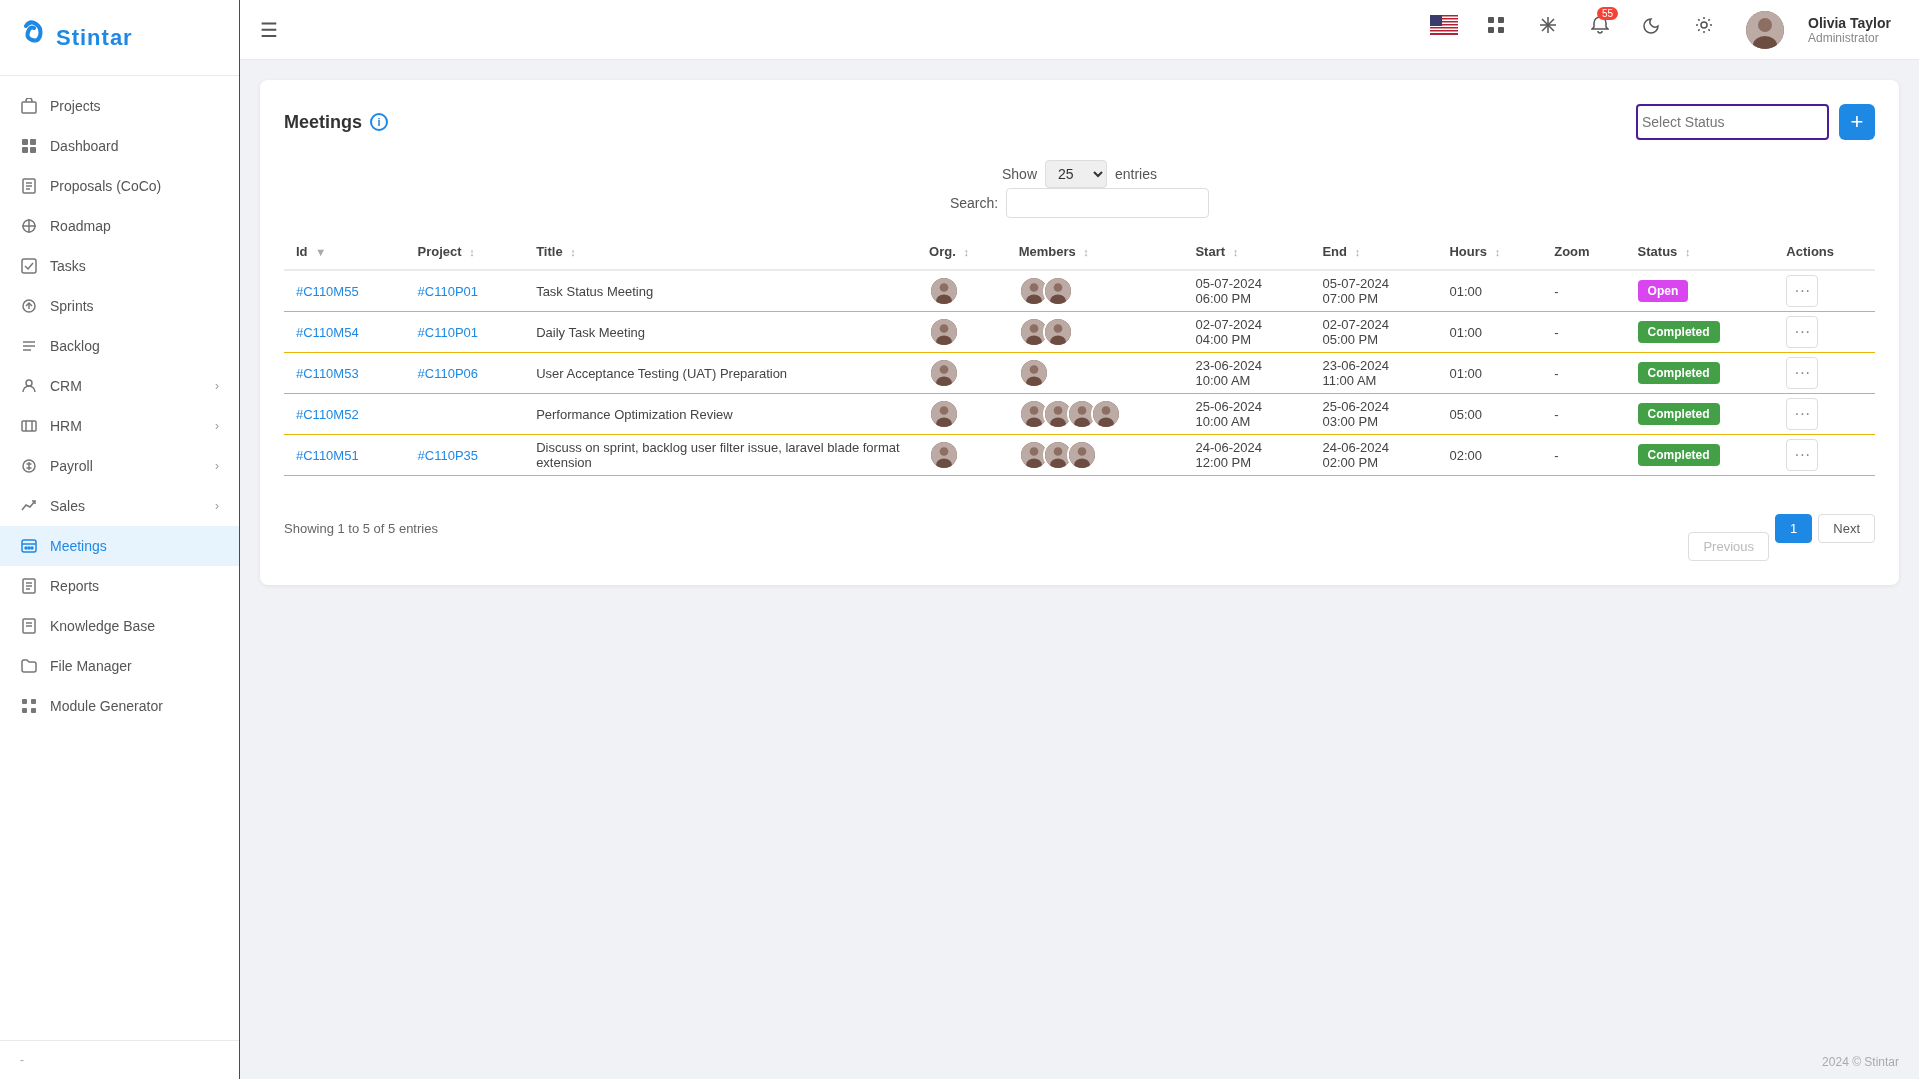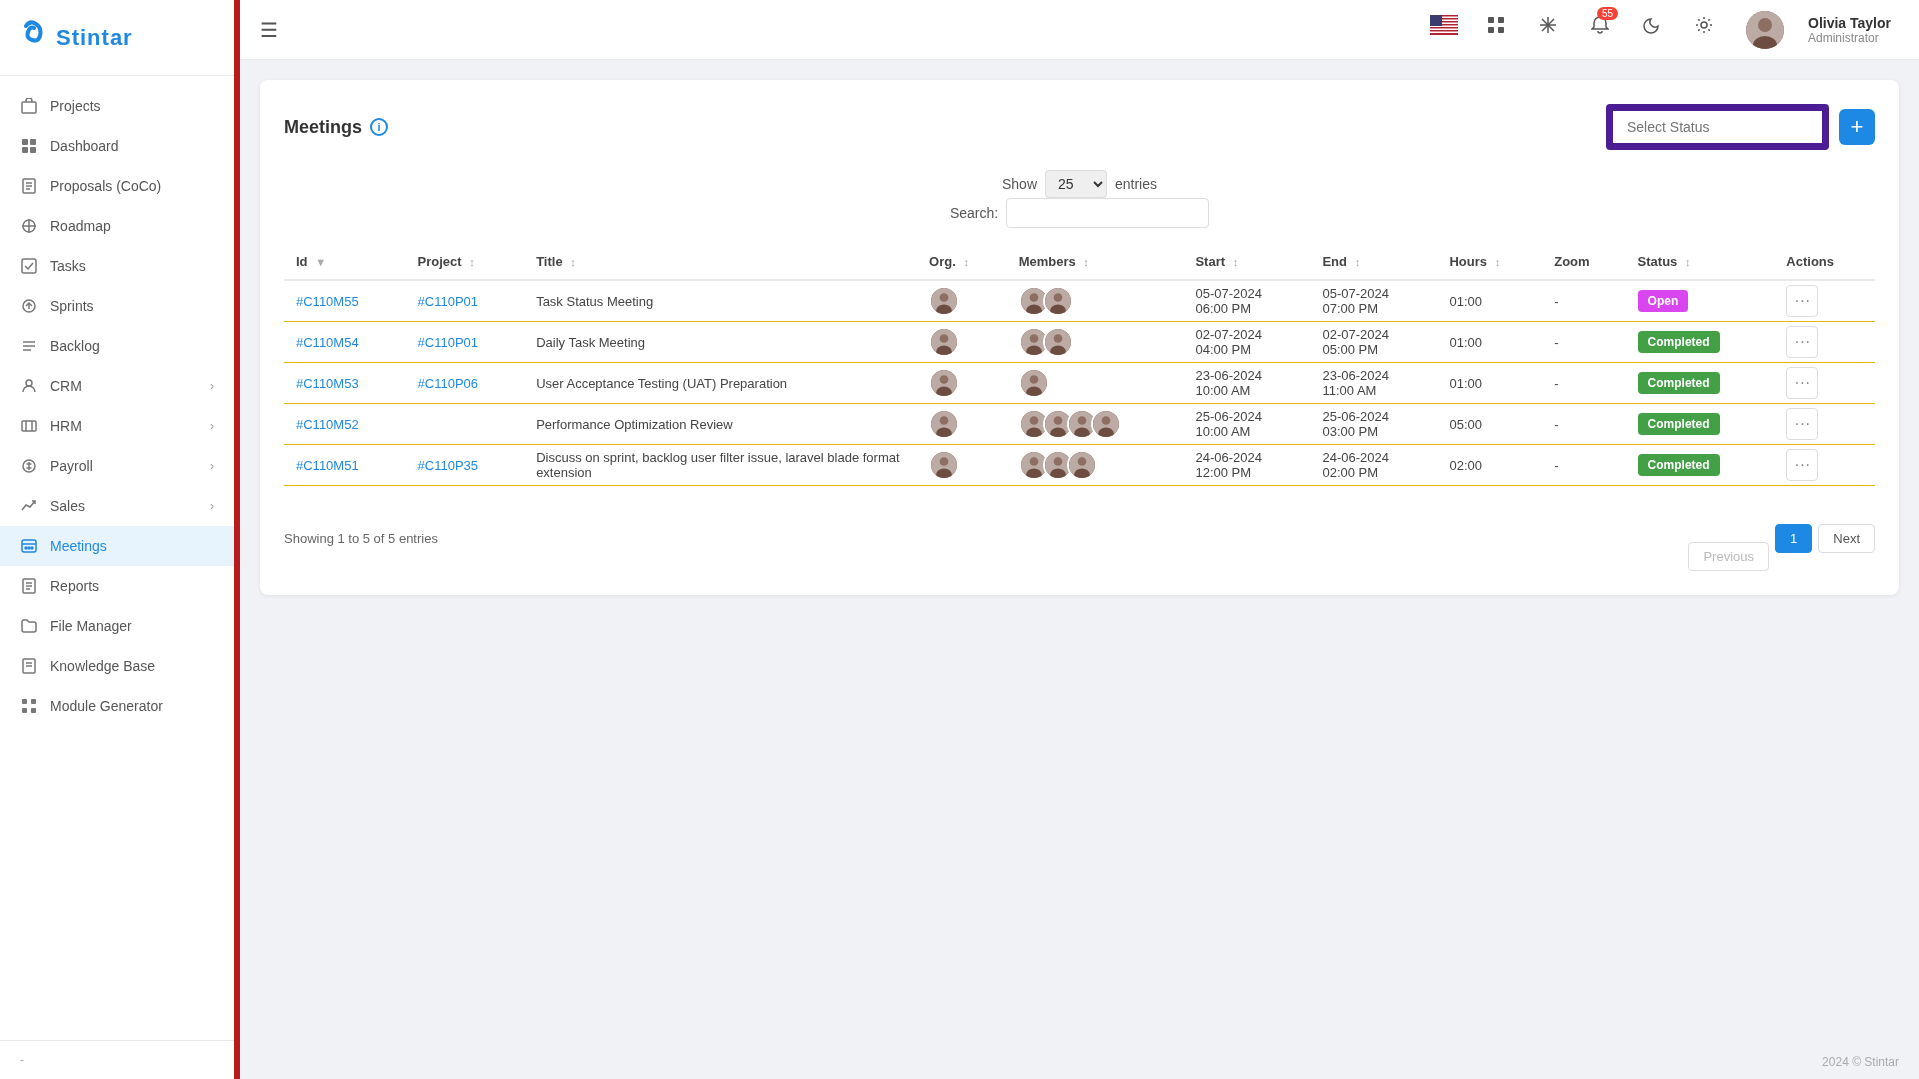--- a/index.html
+++ b/index.html
@@ -1,21 +1,21 @@
 <!DOCTYPE html>
 <html><head>
   <meta charset="utf-8">
   <style>
     * { box-sizing: border-box; margin: 0; padding: 0; }
     body { font-family: 'Segoe UI', Arial, sans-serif; background: #f0f2f5; display: flex; height: 100vh; overflow: hidden; font-size: 14px; }
 
     
     #sidebar {
       width: 240px; min-width: 240px; background: #fff; display: flex; flex-direction: column;
-      border-right: 6px solid #b91c1c; height: 100vh; overflow-y: auto;
+      border-right: 1px solid #b91c1c; height: 100vh; overflow-y: auto;
     }
     #sidebar-logo {
       padding: 18px 20px; border-bottom: 1px solid #e8eaed;
     }
     #sidebar-logo .logo-text {
       font-size: 26px; font-weight: 700; color: #1e88e5;
       display: flex; align-items: center; gap: 4px;
     }
     .sidebar-nav { padding: 10px 0; flex: 1; }
     .nav-item {
@@ -55,21 +55,21 @@
 
     
     .card { background: #fff; border-radius: 8px; padding: 24px; box-shadow: 0 1px 4px rgba(0,0,0,0.07); }
 
     
     .card-header { display: flex; align-items: center; justify-content: space-between; margin-bottom: 20px; }
     .card-title { font-size: 18px; font-weight: 600; color: #333; display: flex; align-items: center; gap: 8px; }
     .info-icon { width: 18px; height: 18px; border-radius: 50%; border: 2px solid #1e88e5; color: #1e88e5; font-size: 11px; display: inline-flex; align-items: center; justify-content: center; font-weight: 700; cursor: pointer; }
     .card-actions { display: flex; align-items: center; gap: 10px; }
     .select-status {
-      border: 7px solid #4c1d95; border-radius: 4px; padding: 8px 14px; font-size: 14px; color: #999;
+      border: 2px solid #4c1d95; border-radius: 4px; padding: 8px 4px; font-size: 14px; color: #999;
       background: #fff; cursor: pointer; min-width: 160px;
     }
     .btn-add {
       width: 36px; height: 36px; background: #1e88e5; color: #fff; border: none; border-radius: 6px;
       font-size: 22px; cursor: pointer; display: flex; align-items: center; justify-content: center; font-weight: 300;
     }
 
     
     .table-controls { display: flex; align-items: center; justify-content: space-between; margin-bottom: 16px; flex-direction: column; }
     .show-entries { display: flex; align-items: center; gap: 8px; color: #555; }
@@ -286,35 +286,35 @@
             <line x1="5" y1="8" x2="11" y2="8"></line>
             <line x1="5" y1="11" x2="9" y2="11"></line>
           </svg>
       </span>
       <span>Reports</span>
     </div>
 
     <div class="nav-item">
       <span class="nav-icon">
         <svg width="16" height="16" viewBox="0 0 16 16" fill="none" stroke="#777" stroke-width="1.5">
-            <path d="M1 4a2 2 0 0 1 2-2h3l2 2h5a2 2 0 0 1 2 2v6a2 2 0 0 1-2 2H3a2 2 0 0 1-2-2V4z"></path>
-          </svg>
-      </span>
-      <span>File Manager</span>
-    </div>
-
-    <div class="nav-item">
-      <span class="nav-icon">
-        <svg width="16" height="16" viewBox="0 0 16 16" fill="none" stroke="#777" stroke-width="1.5">
             <path d="M3 1h10a1 1 0 0 1 1 1v12a1 1 0 0 1-1 1H3a1 1 0 0 1-1-1V2a1 1 0 0 1 1-1z"></path>
             <line x1="5" y1="5" x2="11" y2="5"></line>
             <line x1="5" y1="8" x2="11" y2="8"></line>
           </svg>
       </span>
       <span>Knowledge Base</span>
+    </div>
+
+    <div class="nav-item">
+      <span class="nav-icon">
+        <svg width="16" height="16" viewBox="0 0 16 16" fill="none" stroke="#777" stroke-width="1.5">
+            <path d="M1 4a2 2 0 0 1 2-2h3l2 2h5a2 2 0 0 1 2 2v6a2 2 0 0 1-2 2H3a2 2 0 0 1-2-2V4z"></path>
+          </svg>
+      </span>
+      <span>File Manager</span>
     </div>
 
     <div class="nav-item">
       <span class="nav-icon">
         <svg width="16" height="16" viewBox="0 0 16 16" fill="#777">
             <rect x="1" y="1" width="5" height="5" rx="1"></rect>
             <rect x="10" y="1" width="5" height="5" rx="1"></rect>
             <rect x="1" y="10" width="5" height="5" rx="1"></rect>
             <rect x="10" y="10" width="5" height="5" rx="1"></rect>
           </svg>

